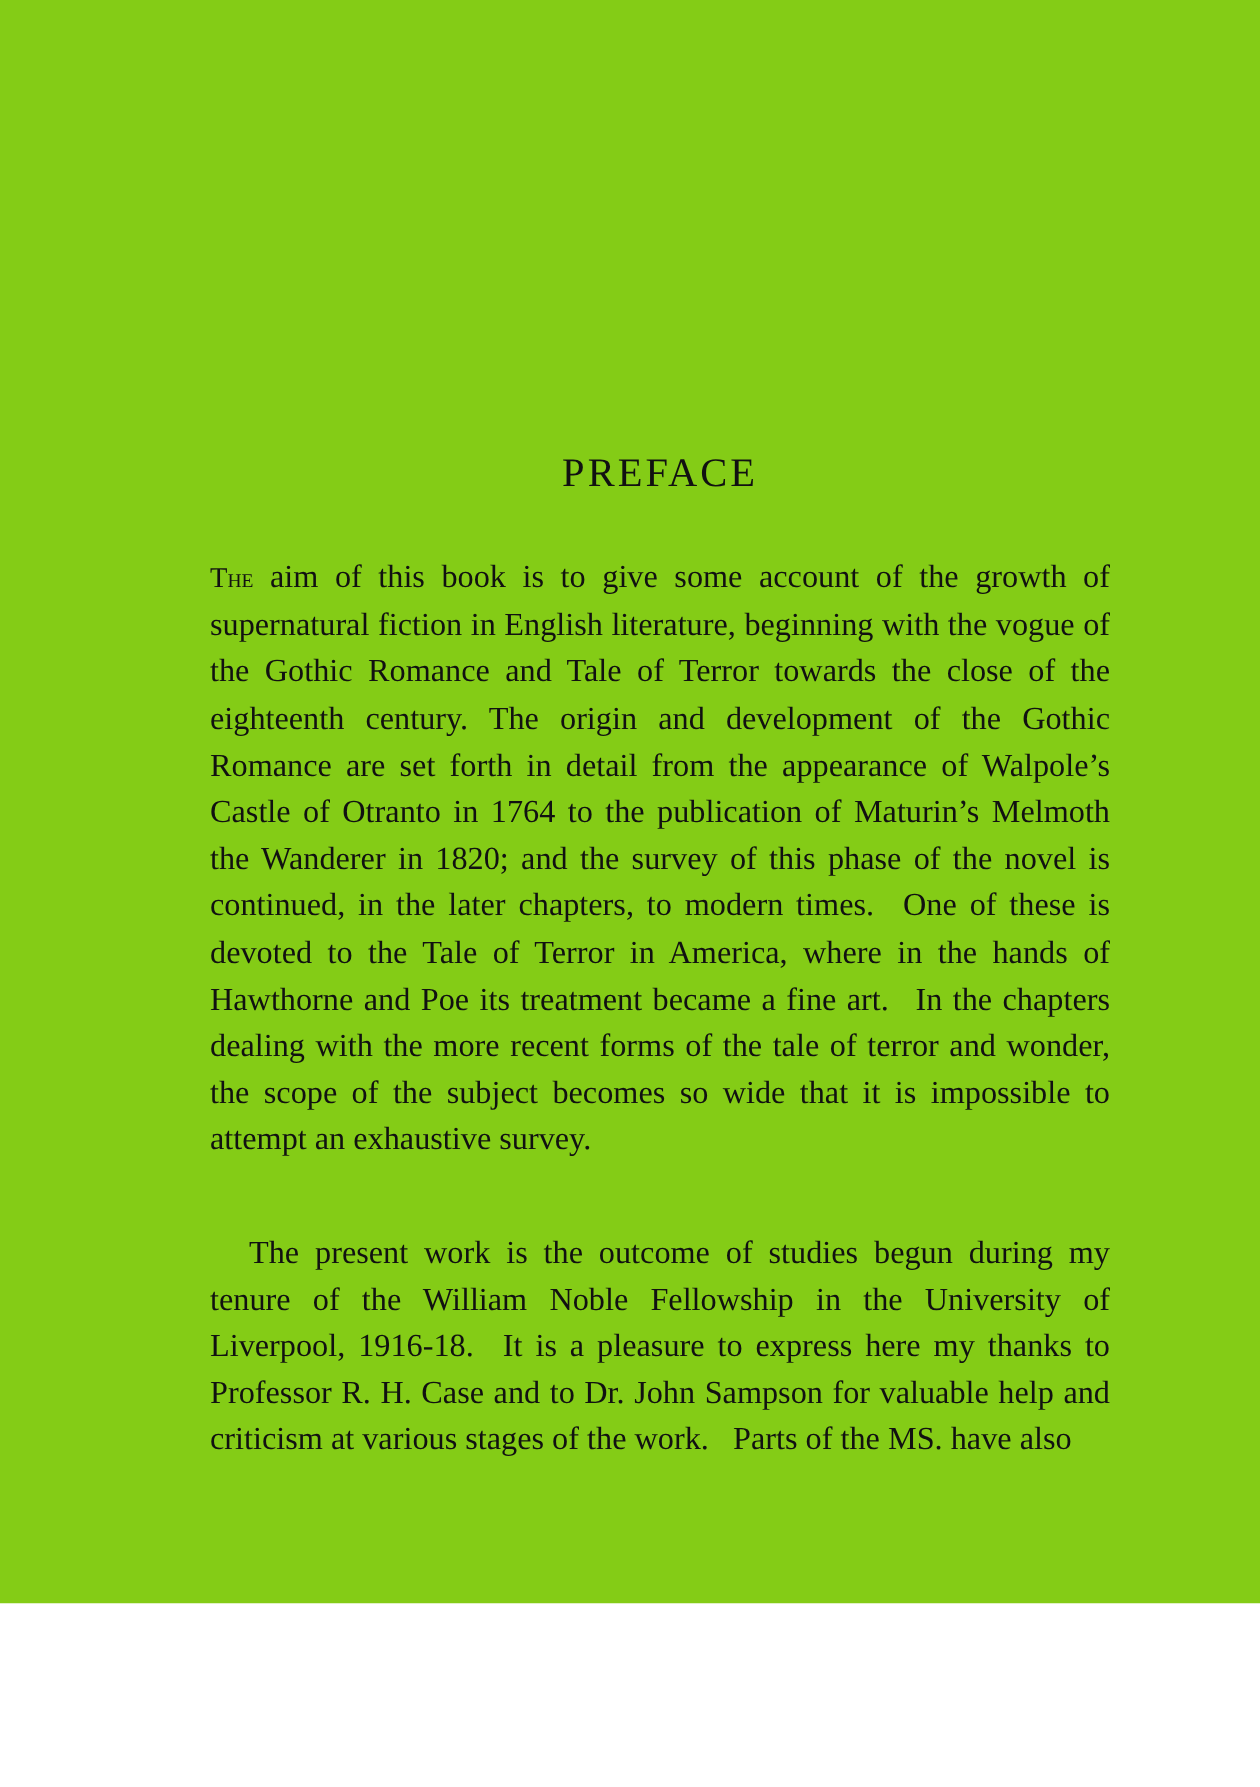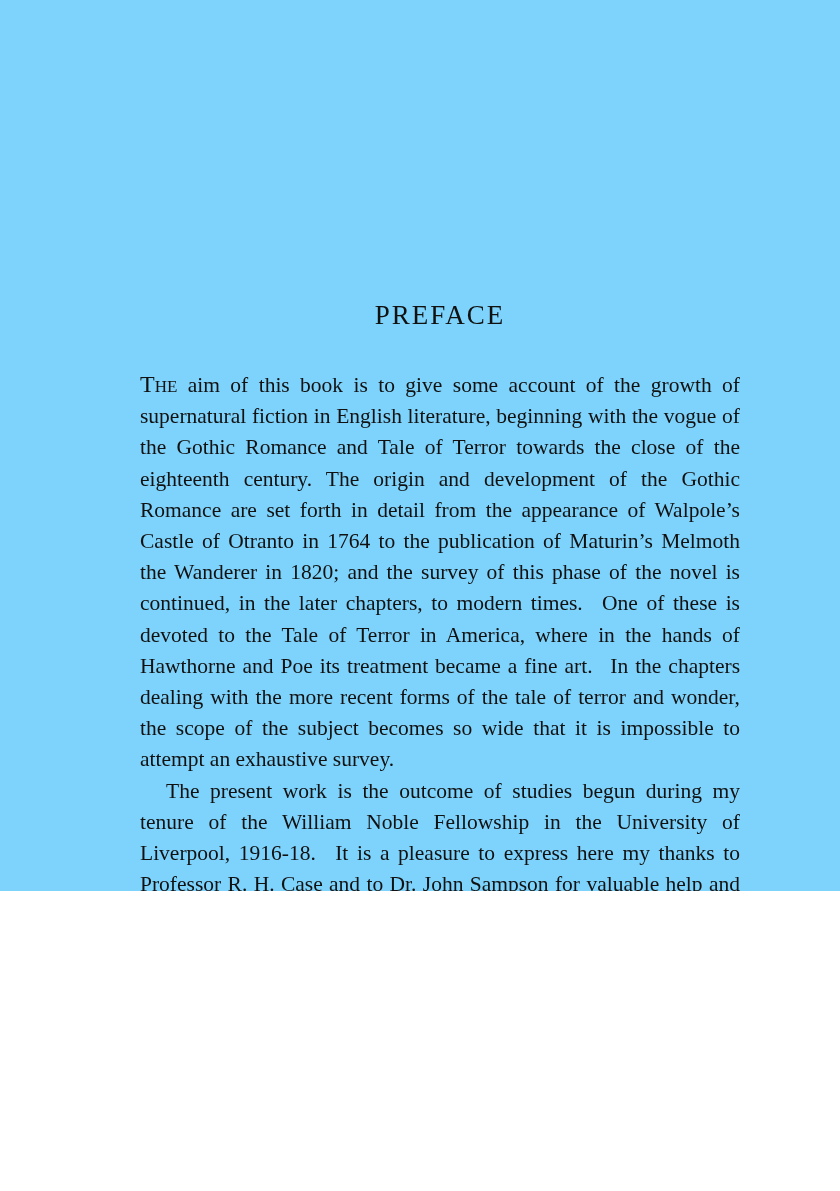--- a/index.html
+++ b/index.html
@@ -3,22 +3,22 @@
 <meta charset="utf-8">
 <style>
   html, body {
     margin: 0;
     padding: 0;
     background: #ffffff;
   }
   .page {
     position: relative;
     width: 840px;
-    height: 891px;
-    background: #7dd3fc;
+    height: 1069px;
+    background: #84cc16;
     margin: 0 auto;
     overflow: hidden;
   }
   .content {
     position: absolute;
     left: 140px;
     top: 300px;
     width: 600px;
   }
   .page-heading {
@@ -37,24 +37,25 @@
     color: #111111;
     text-align: justify;
     text-justify: inter-word;
     margin: 0;
   }
   .body-text p {
     margin: 0;
   }
   .body-text p.indent {
     text-indent: 26px;
+    margin-top: 44px;
   }
   .smallcaps {
     font-variant: small-caps;
-    font-size: 24px;
+    font-size: 19px;
   }
   .title-italic {
   }
   .folio {
     position: absolute;
     left: 0;
     right: 0;
     top: 1075px;
     text-align: center;
     font-family: "Liberation Serif", serif;

